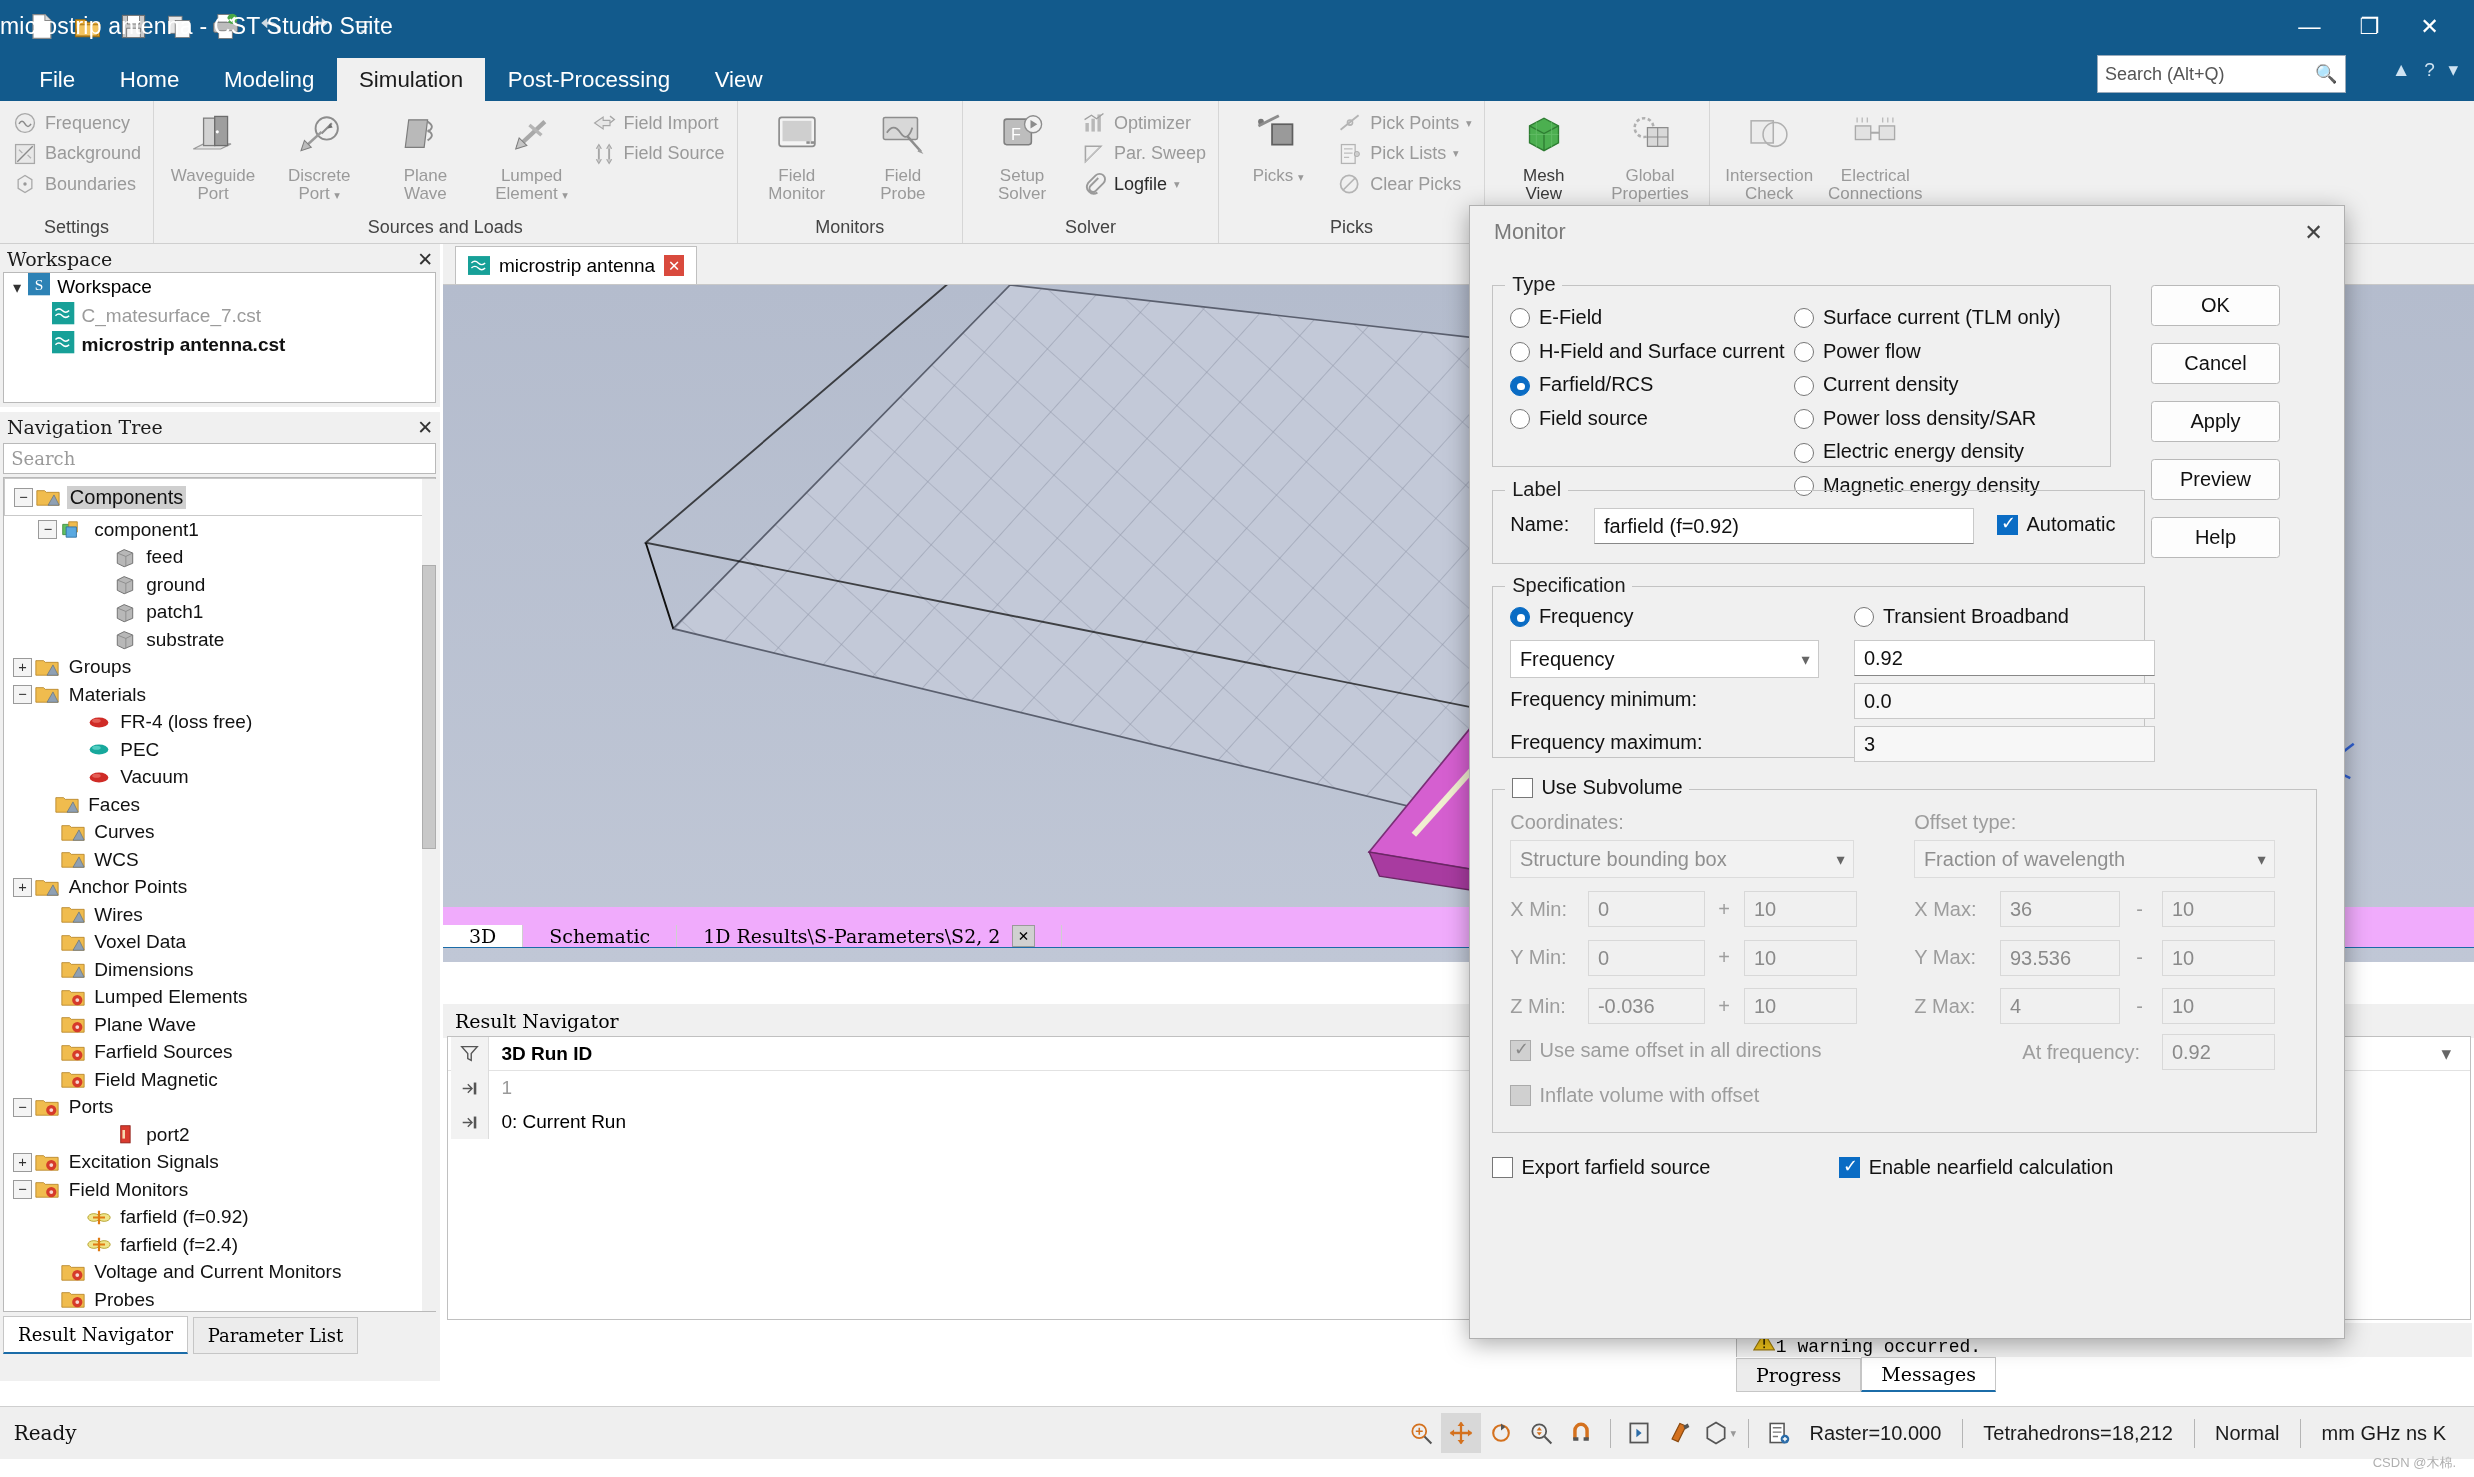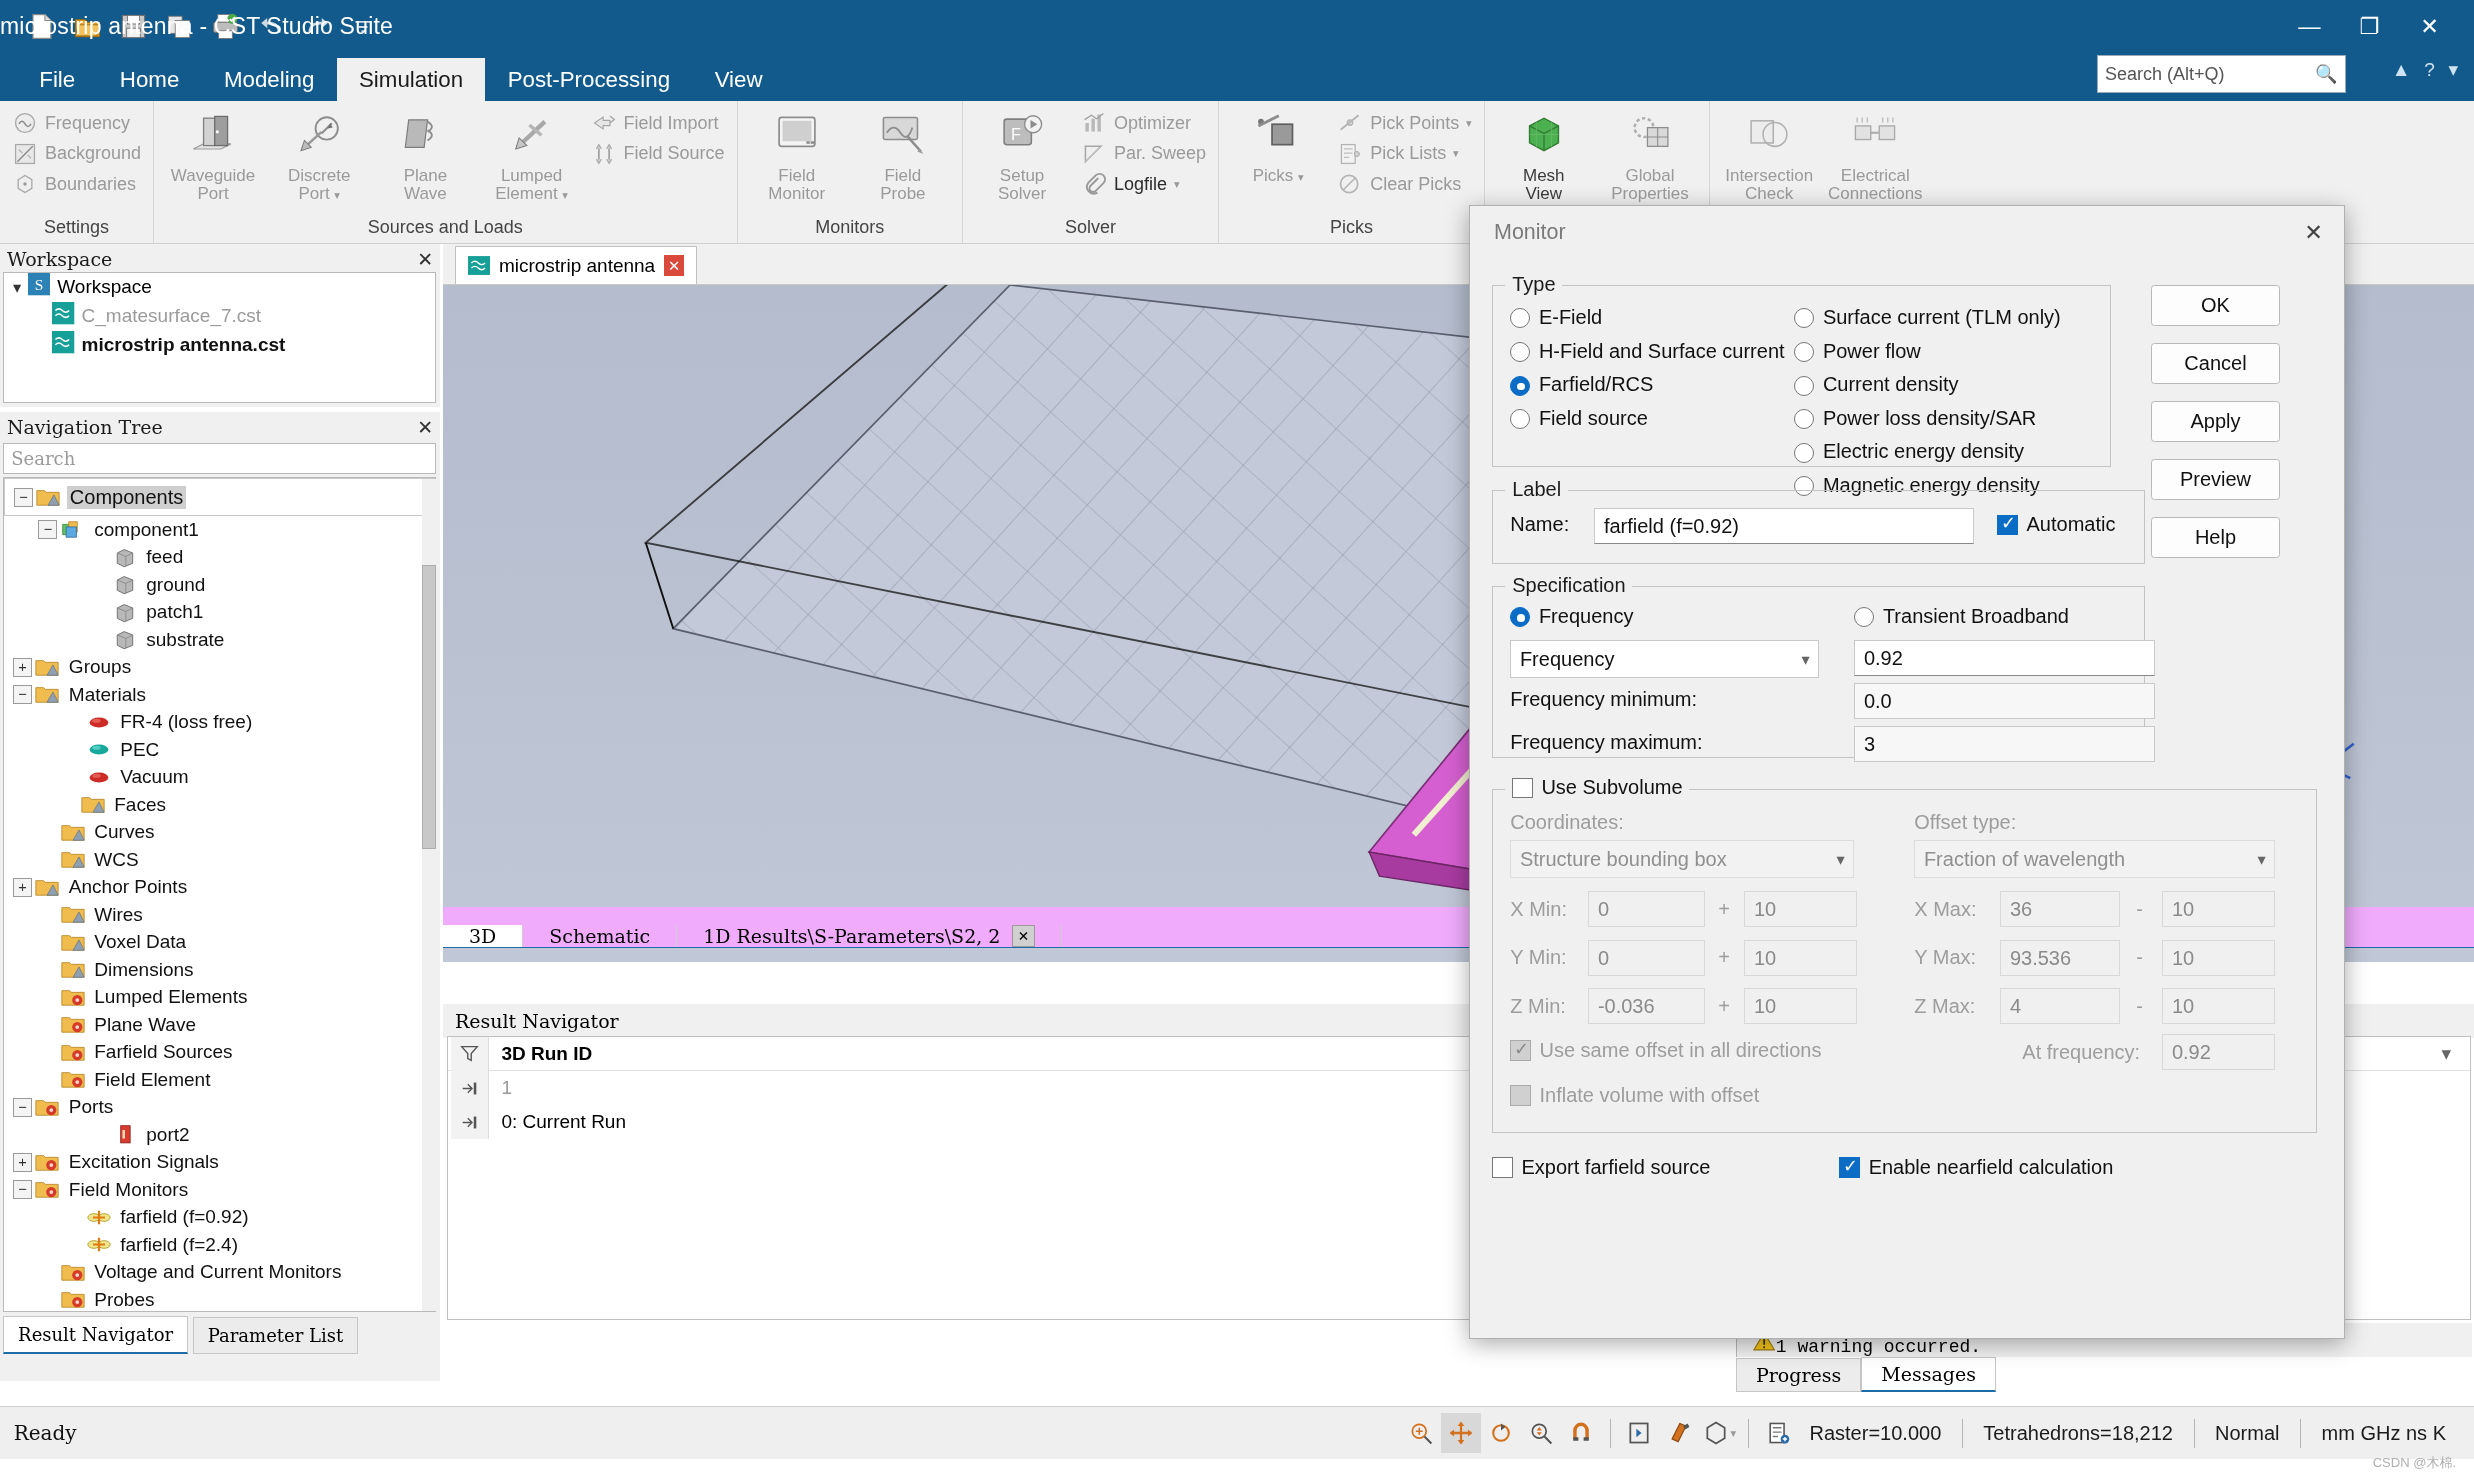--- a/index.html
+++ b/index.html
@@ -664,21 +664,21 @@
       <div class="tnode" style="padding-left: 60px;">
         <span class="exp none"></span>
         <span class="tic">
           <svg width="24" height="17" viewBox="0 0 28 20">
             <ellipse cx="14" cy="10" rx="11" ry="6" fill="#cf2b26"></ellipse>
             <ellipse cx="11" cy="8" rx="5" ry="2.4" fill="#e86a62" opacity=".8"></ellipse>
           </svg>
         </span>
         <span class="tlabel">Vacuum</span>
       </div>
-      <div class="tnode" style="padding-left: 54px;">
+      <div class="tnode" style="padding-left: 28px;">
         <span class="exp none"></span>
         <span class="tic">
           <svg width="24" height="19" viewBox="0 0 28 22">
             <path d="M1 3h9l2 2h15v15H1z" fill="#f0bc4e" stroke="#b8862a" stroke-width="1"></path>
             <path d="M14 20l7-12 6 12z" fill="#8fa0b3" stroke="#5f6f80" stroke-width=".8"></path>
           </svg>
         </span>
         <span class="tlabel">Faces</span>
       </div>
       <div class="tnode" style="padding-left: 34px;">
@@ -776,21 +776,21 @@
       </div>
       <div class="tnode" style="padding-left: 34px;">
         <span class="exp none"></span>
         <span class="tic">
           <svg width="24" height="19" viewBox="0 0 28 22">
             <path d="M1 3h9l2 2h15v15H1z" fill="#f0bc4e" stroke="#b8862a" stroke-width="1"></path>
             <circle cx="19" cy="14" r="6" fill="#d63b2a"></circle>
             <circle cx="19" cy="14" r="2.2" fill="#f7d6d1"></circle>
           </svg>
         </span>
-        <span class="tlabel">Field Element</span>
+        <span class="tlabel">Field Magnetic</span>
       </div>
       <div class="tnode" style="padding-left: 8.6px;">
         <span class="exp">−</span>
         <span class="tic">
           <svg width="24" height="19" viewBox="0 0 28 22">
             <path d="M1 3h9l2 2h15v15H1z" fill="#f0bc4e" stroke="#b8862a" stroke-width="1"></path>
             <circle cx="19" cy="14" r="6" fill="#d63b2a"></circle>
             <circle cx="19" cy="14" r="2.2" fill="#f7d6d1"></circle>
           </svg>
         </span>

